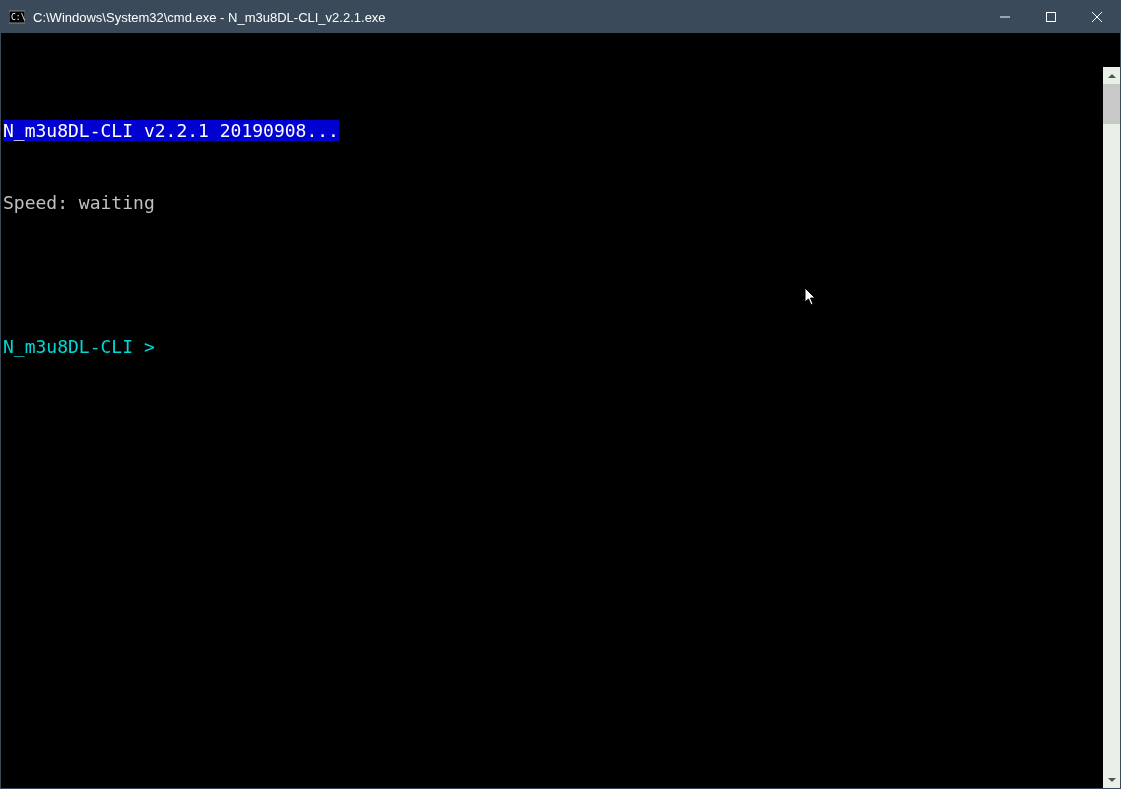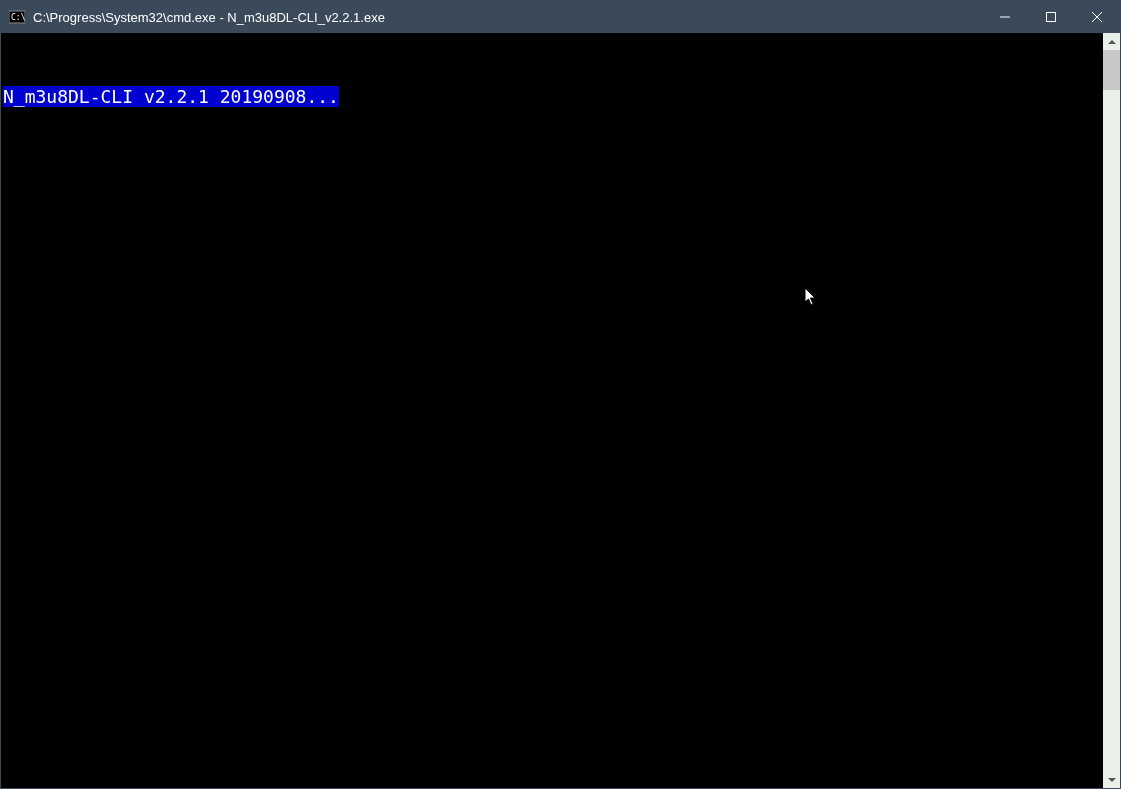--- a/index.html
+++ b/index.html
@@ -59,20 +59,21 @@
       display: flex;
       align-items: center;
       justify-content: center;
       color: #fff;
       cursor: pointer;
     }
     .client-area {
       flex: 1;
       display: flex;
       background: #15803d;
+      margin-top: 34px;
     }
     .terminal {
       flex: 1;
       background: #000;
       padding: 4px 2px;
       font-family: "NSimSun", "SimSun", "Consolas", monospace;
       font-size: 18px;
       line-height: 24px;
       color: #c0c0c0;
       white-space: pre;
@@ -130,21 +131,21 @@
 <body>
 
 <div class="window">
   <div class="titlebar">
     <span class="titlebar-icon">
       <svg viewBox="0 0 16 16">
         <rect x="0" y="2" width="16" height="12" fill="#000" stroke="#888" stroke-width="1"></rect>
         <text x="2" y="11" font-size="8" fill="#fff" font-family="monospace">C:\</text>
       </svg>
     </span>
-    <span class="titlebar-title">C:\Progress\System32\cmd.exe - N_m3u8DL-CLI_v2.2.1.exe</span>
+    <span class="titlebar-title">C:\Windows\System32\cmd.exe - N_m3u8DL-CLI_v2.2.1.exe</span>
     <div class="titlebar-controls">
       <div class="titlebar-btn">
         <svg width="10" height="10" viewBox="0 0 10 10">
             <path d="M0 5 H10" stroke="#fff" stroke-width="1"></path>
           </svg>
       </div>
       <div class="titlebar-btn">
         <svg width="10" height="10" viewBox="0 0 10 10">
             <rect x="0.5" y="0.5" width="9" height="9" fill="none" stroke="#fff" stroke-width="1"></rect>
           </svg>
@@ -152,21 +153,23 @@
       <div class="titlebar-btn close">
         <svg width="10" height="10" viewBox="0 0 10 10">
             <path d="M0 0 L10 10 M10 0 L0 10" stroke="#fff" stroke-width="1"></path>
           </svg>
       </div>
     </div>
   </div>
   <div class="client-area">
     <div class="terminal">
       <div class="line"><span class="hl-header">N_m3u8DL-CLI v2.2.1 20190908...</span></div>
+      <div class="line">Speed: waiting</div>
       <div class="blank-line"></div>
+      <div class="line"><span class="cyan">N_m3u8DL-CLI &gt; </span></div>
     </div>
     <div class="scrollbar">
       <div class="scroll-btn">
         <svg width="8" height="4" viewBox="0 0 8 4">
             <path d="M0 4 L4 0 L8 4 Z" fill="#555"></path>
           </svg>
       </div>
       <div class="scroll-track">
         <div class="scroll-thumb"></div>
       </div>

